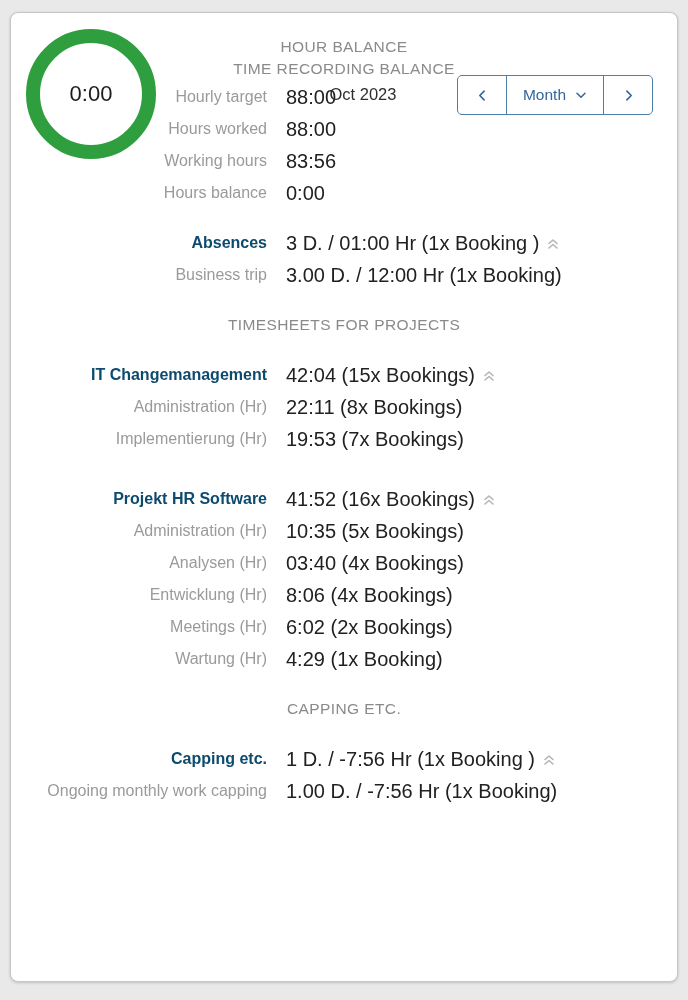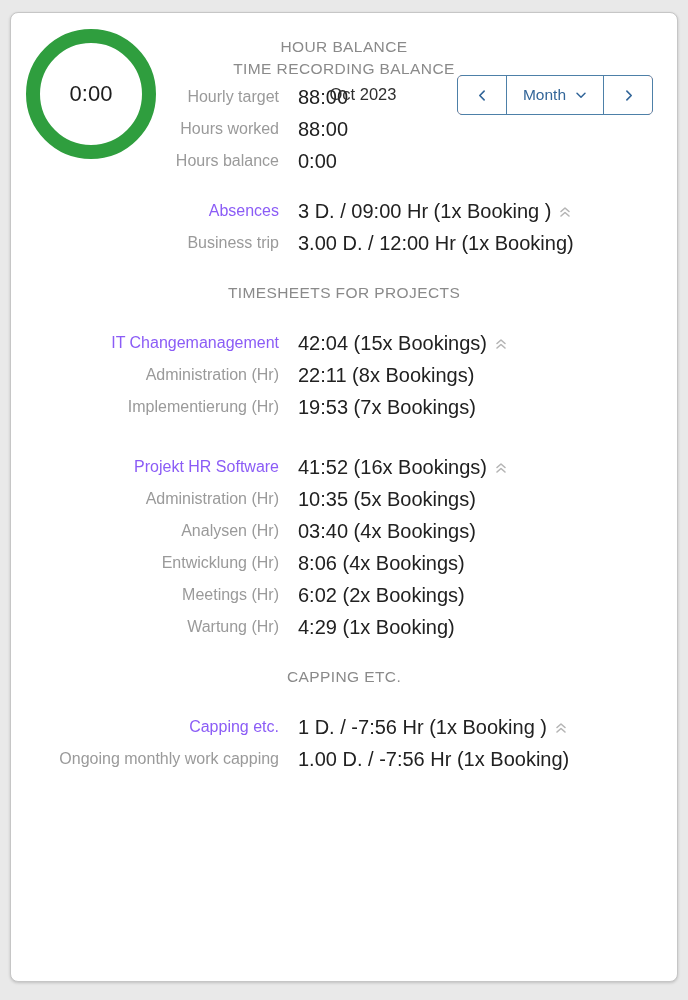--- a/index.html
+++ b/index.html
@@ -73,31 +73,30 @@
   }
   .section-title.first { }
   .rows { margin-top:18px; }
   .group + .group { margin-top:28px; }
   .row {
     height:32px;
     display:grid;
     grid-template-columns:256px 1fr;
     column-gap:19px;
     align-items:center;
-    padding-left:12px;
   }
   .row .label {
     text-align:right;
     font-size:16px;
     color:#9a9a9a;
     white-space:nowrap;
   }
   .row .label.em {
-    color:#8b5cf6;
-    font-weight:400;
+    color:#0c4a6e;
+    font-weight:700;
   }
   .row .value {
     display:flex; align-items:center; gap:7px;
     font-size:20px; color:#212121;
     white-space:nowrap;
   }
   .collapse {
     display:inline-flex; cursor:pointer; margin-top:2px;
   }
 </style>
@@ -147,34 +146,40 @@
             <span>88:00</span>
           </div>
       </div>
       <div class="row">
         <div class="label">Hours worked</div>
         <div class="value">
             <span>88:00</span>
           </div>
       </div>
       <div class="row">
+        <div class="label">Working hours</div>
+        <div class="value">
+            <span>83:56</span>
+          </div>
+      </div>
+      <div class="row">
         <div class="label">Hours balance</div>
         <div class="value">
             <span>0:00</span>
           </div>
       </div>
     </div>
   </div>
 
   <div>
     <div class="rows">
       <div class="row">
         <div class="label em">Absences</div>
         <div class="value">
-          <span>3 D. / 09:00 Hr (1x Booking )</span>
+          <span>3 D. / 01:00 Hr (1x Booking )</span>
           <span class="collapse">
             <svg width="14" height="14" viewBox="0 0 14 14" fill="none" stroke="#b5b5b5" stroke-width="1.6" stroke-linecap="round" stroke-linejoin="round">
                 <path d="M3 6.5 L7 3 L11 6.5"></path>
                 <path d="M3 11 L7 7.5 L11 11"></path>
               </svg>
           </span>
         </div>
       </div>
       <div class="row">
         <div class="label">Business trip</div>

